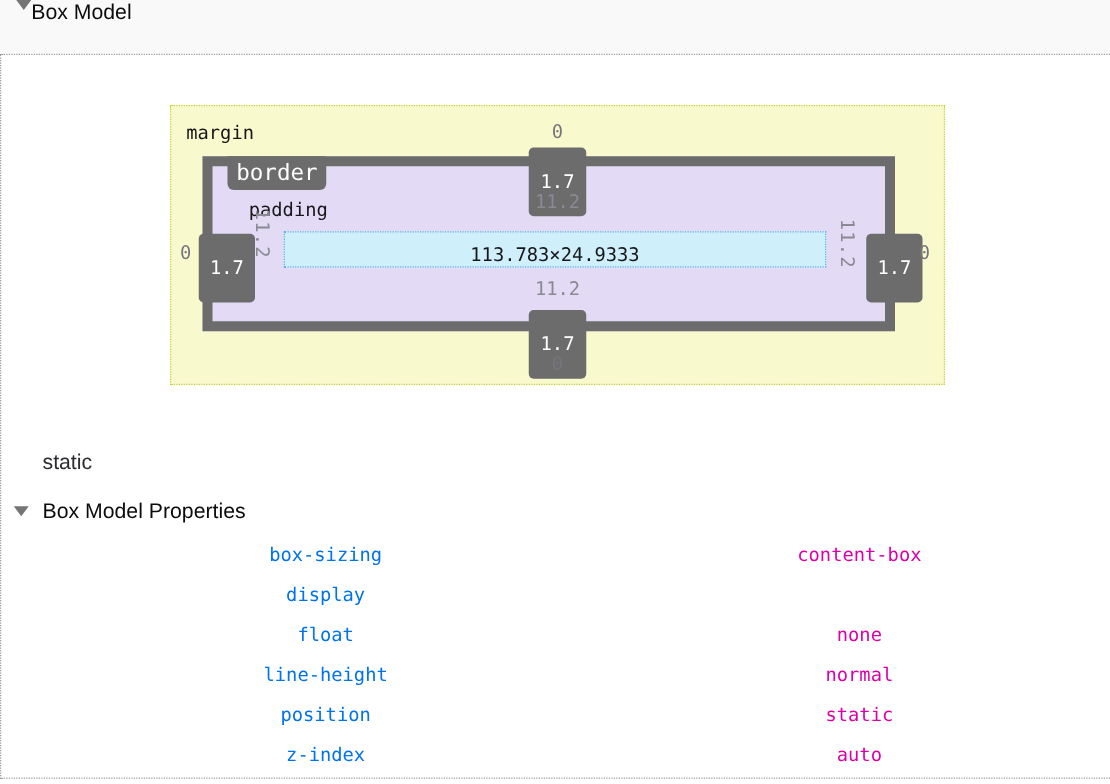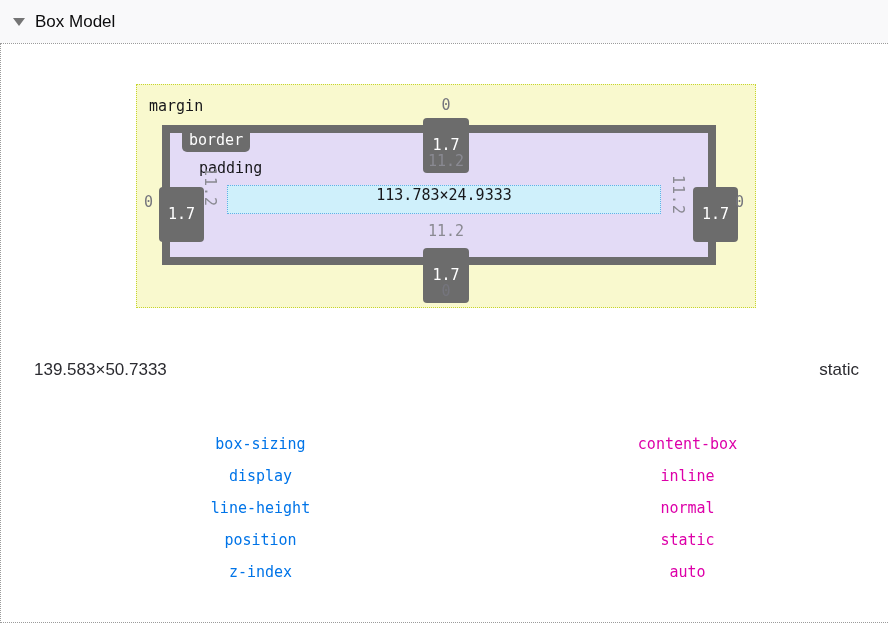--- a/index.html
+++ b/index.html
@@ -4,21 +4,21 @@
 <style>
   * { margin:0; padding:0; box-sizing:border-box; }
   html,body { width:888px; height:627px; background:#ffffff; overflow:hidden;
               font-family:"Liberation Sans", sans-serif; }
 
   .panel { position:relative; width:888px; height:627px; }
 
   
   .panel-header {
     position:absolute; top:0; left:0; right:0; height:43px;
-    background:#f9f9fa; display:flex; align-items:center; gap:10px;
+    background:#f9f9fa; display:flex; align-items:flex-start; 
     padding-left:13px; cursor:default;
   }
   .twisty {
     width:0; height:0; display:inline-block;
     border-left:6px solid transparent; border-right:6px solid transparent;
     border-top:8px solid #757575;
   }
   .panel-title { font-size:17px; color:#0c0c0d; }
 
   
@@ -35,31 +35,31 @@
     position:absolute; left:135px; top:40px; width:620px; height:224px;
     background:#f9f9ce; border:1px dotted #c6d52f;
   }
   .border-box {
     position:absolute; left:161px; top:81px; width:554px; height:140px;
     background:#e3dbf6; border:8px solid #6c6c6c;
   }
   .content-box {
     position:absolute; left:226px; top:141px; width:434px; height:29px;
     background:#cff0fb; border:1px dotted #64aee6;
-    display:flex; align-items:flex-start; justify-content:center;
+    display:flex; align-items:flex-end; justify-content:center;
     font-size:15px; color:#17171a;
   }
   .box-label {
     position:absolute; font-size:15px; color:#17171a; line-height:18px;
   }
   .lbl-margin  { left:148px; top:53px;  }
   .lbl-padding { left:198px; top:115px; }
   .border-label-chip {
     position:absolute; left:181px; top:81px; height:27px;
-    background:#6c6c6c; color:#fdfdfd; font-size:15px;
+    background:#6c6c6c; color:#fdfdfd; font-size:18px;
     border-radius:0 0 5px 5px; padding:0 7px 3px 7px;
     display:flex; align-items:flex-end;
   }
 
   .vrow {
     position:absolute; left:135px; width:620px; text-align:center;
     font-size:15px; line-height:18px; color:#75757d;
   }
   .chip {
     display:inline-block; background:#6c6c6c; color:#ffffff;
@@ -141,33 +141,39 @@
     <div class="vrow v-margin-bot mono">0</div>
 
     <span class="side v-margin-left mono">0</span>
     <span class="side v-border-left"><span class="chip mono">1.7</span></span>
     <span class="vpad v-padding-left mono">11.2</span>
     <span class="vpad v-padding-right mono">11.2</span>
     <span class="side v-border-right"><span class="chip mono">1.7</span></span>
     <span class="side v-margin-right mono">0</span>
 
     <div class="dims-row">
-      <span>139.583×50.7333</span>
       <span>static</span>
     </div>
 
+    <div class="props-header">
+      <span class="twisty"></span>
+      <span class="props-title">Box Model Properties</span>
+    </div>
 
     <div class="props-list mono">
       <div class="prop-row">
         <span class="prop-name">box-sizing</span>
         <span class="prop-value">content-box</span>
       </div>
       <div class="prop-row">
         <span class="prop-name">display</span>
-        <span class="prop-value">inline</span>
+      </div>
+      <div class="prop-row">
+        <span class="prop-name">float</span>
+        <span class="prop-value">none</span>
       </div>
       <div class="prop-row">
         <span class="prop-name">line-height</span>
         <span class="prop-value">normal</span>
       </div>
       <div class="prop-row">
         <span class="prop-name">position</span>
         <span class="prop-value">static</span>
       </div>
       <div class="prop-row">

